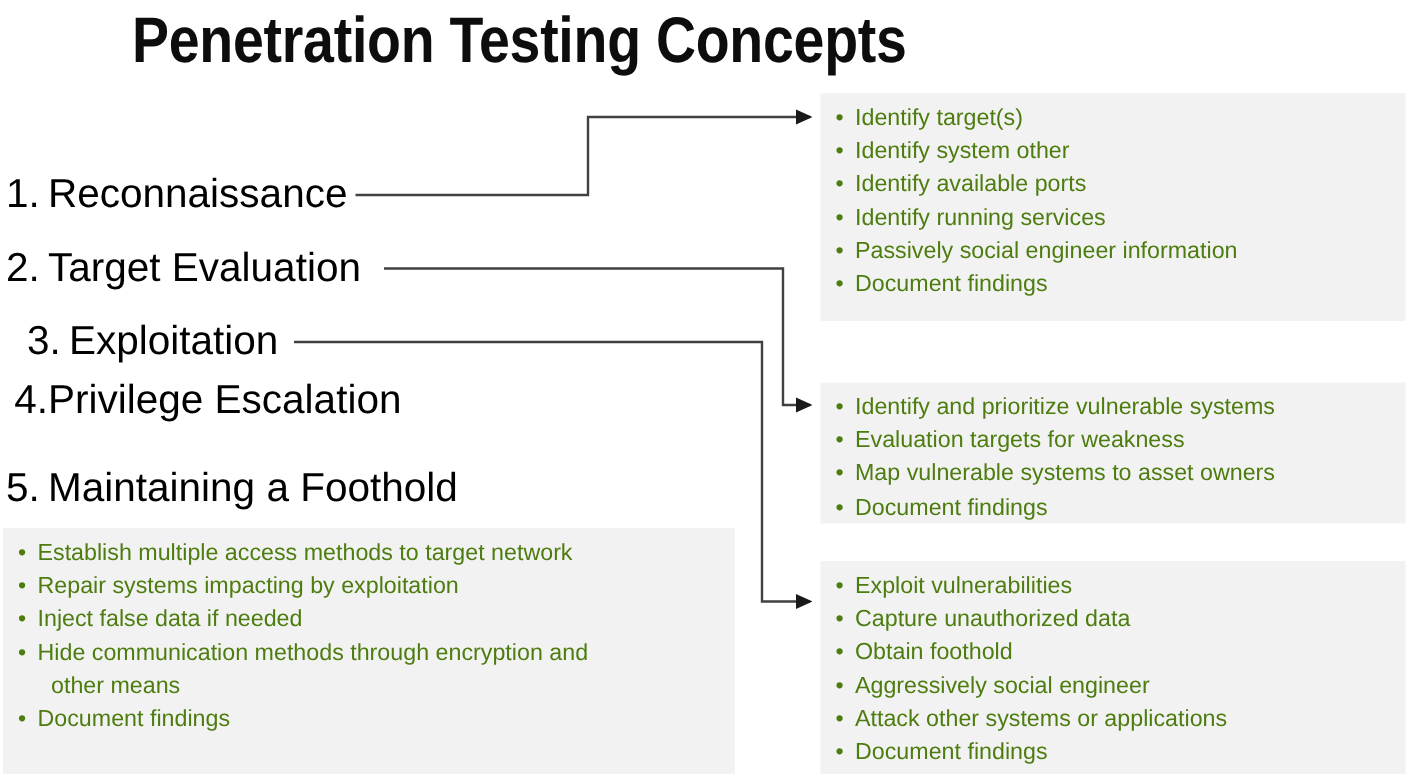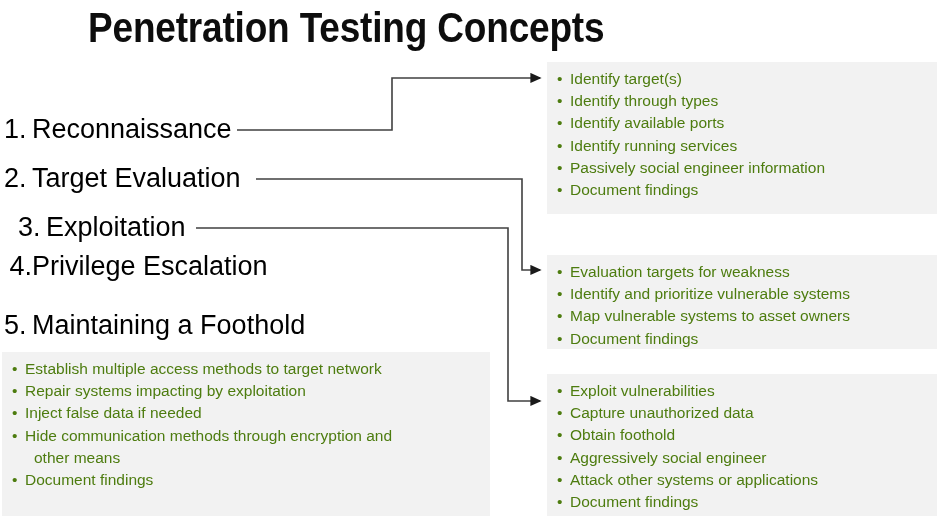--- a/index.html
+++ b/index.html
@@ -129,32 +129,32 @@
       </marker>
     </defs>
     <polyline points="237,130 392,130 392,78 540,78" fill="none" stroke="#404040" stroke-width="1.6" marker-end="url(#arrowhead)"></polyline>
     <polyline points="256,179 522,179 522,270 540,270" fill="none" stroke="#404040" stroke-width="1.6" marker-end="url(#arrowhead)"></polyline>
     <polyline points="196,228 508,228 508,401 540,401" fill="none" stroke="#404040" stroke-width="1.6" marker-end="url(#arrowhead)"></polyline>
   </svg>
 
   <div class="box" id="box-recon">
     <ul>
       <li>Identify target(s)</li>
-      <li>Identify through types</li>
+      <li>Identify system other</li>
       <li>Identify available ports</li>
       <li>Identify running services</li>
       <li>Passively social engineer information</li>
       <li>Document findings</li>
     </ul>
   </div>
 
   <div class="box" id="box-target">
     <ul>
+      <li>Identify and prioritize vulnerable systems</li>
       <li>Evaluation targets for weakness</li>
-      <li>Identify and prioritize vulnerable systems</li>
       <li>Map vulnerable systems to asset owners</li>
       <li>Document findings</li>
     </ul>
   </div>
 
   <div class="box" id="box-exploit">
     <ul>
       <li>Exploit vulnerabilities</li>
       <li>Capture unauthorized data</li>
       <li>Obtain foothold</li>

